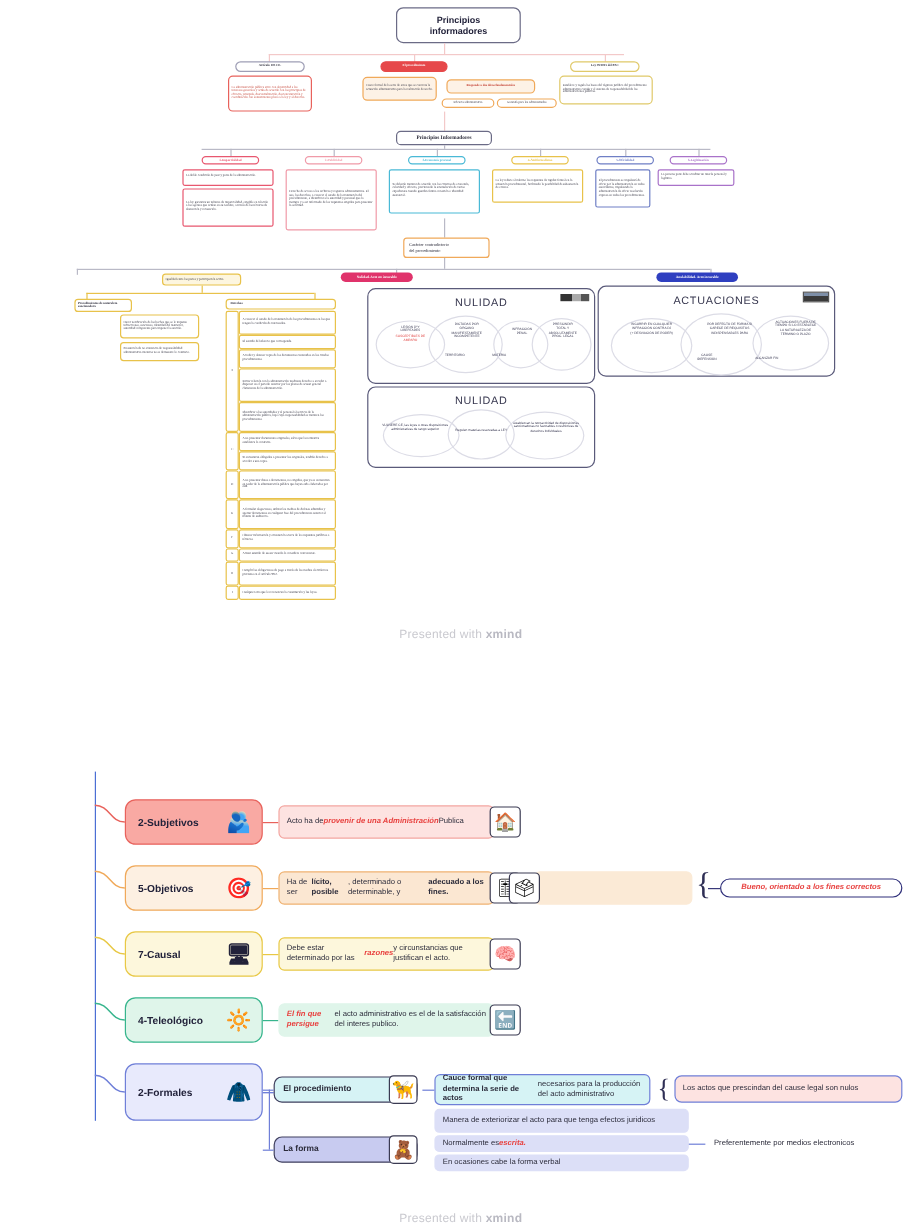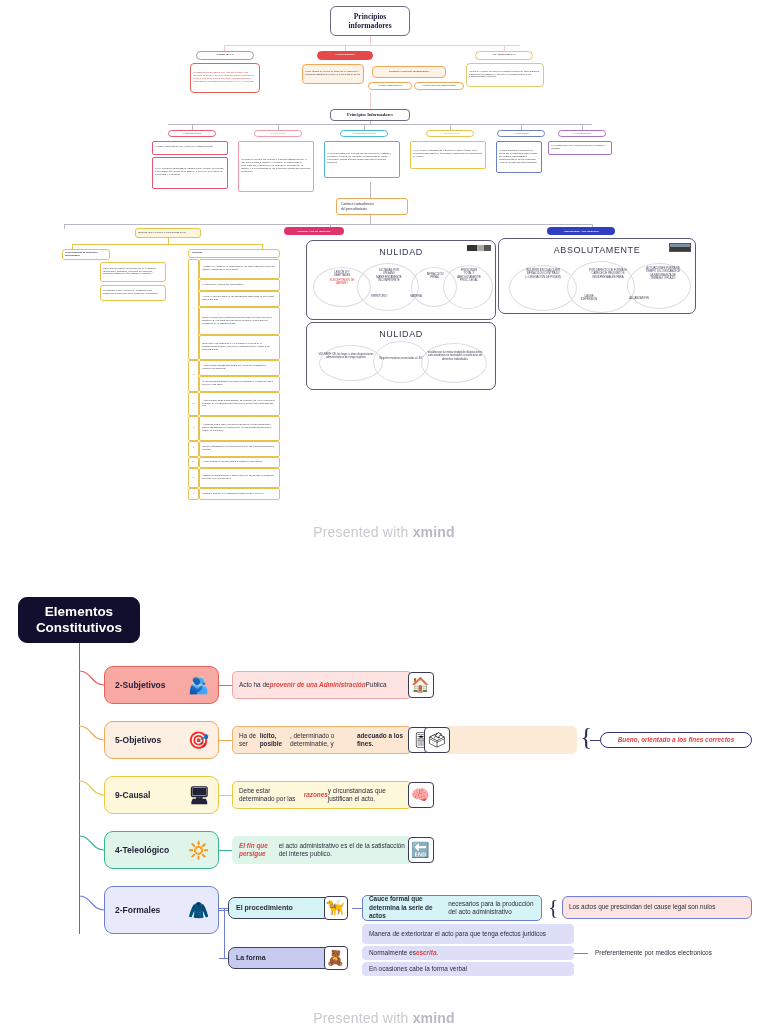--- a/index.html
+++ b/index.html
@@ -44,36 +44,36 @@
   
   .ln { position: absolute; background: #b9b9c6; }
   .ln.h { height: 1px; }
   .ln.v { width: 1px; }
 
   .curve { position: absolute; }
   .curve svg { display: block; overflow: visible; }
 
   
   #root-title {
-    left: 330px; top: 6px; width: 80px; height: 30px;
+    left: 330px; top: 6px; width: 104px; height: 30px;
     border: 1.4px solid #6b6b86;
     border-radius: 6px;
-    font-family: Liberation Serif, serif;
+    font-family: Liberation Sans, sans-serif;
     font-weight: bold;
     font-size: 7.5px;
     line-height: 1.2;
     color: #22223a;
   }
 
   
   .watermark {
     position: absolute;
     width: 100%;
     text-align: center;
-    font-size: 14px;
+    font-size: 10px;
     color: #c9c9cf;
     letter-spacing: .2px;
   }
   .watermark b { color: #b9b9c2; }
 
   
   #root2 {
     position: absolute;
     left: 18px; top: 597px;
     width: 122px; height: 46px;
@@ -266,21 +266,21 @@
     <div class="ttl">NULIDAD</div>
     <div class="ellipse" style="left:12px;top:22px;width:64px;height:36px;"></div>
     <div class="ellipse" style="left:66px;top:18px;width:56px;height:42px;"></div>
     <div class="ellipse" style="left:114px;top:20px;width:66px;height:40px;"></div>
     <div class="sm" style="left:8px;top:30px;width:62px;text-transform:none">VULNERE CE, las leyes u otras disposiciones administrativas de rango superior</div>
     <div class="sm" style="left:72px;top:34px;width:44px;text-transform:none">Regulen materias reservadas a LEY</div>
     <div class="sm" style="left:118px;top:28px;width:60px;text-transform:none">establezcan la retroactividad de disposiciones sancionadoras no favorables o restrictivas de derechos individuales</div>
   </div>
 
   <div class="bigbox" style="left:498px;top:238px;width:198px;height:76px;">
-    <div class="ttl">ABSOLUTAMENTE</div>
+    <div class="ttl">ACTUACIONES</div>
     <div class="ellipse" style="left:10px;top:26px;width:68px;height:46px;"></div>
     <div class="ellipse" style="left:68px;top:22px;width:68px;height:52px;"></div>
     <div class="ellipse" style="left:128px;top:24px;width:64px;height:46px;"></div>
     <div class="sm" style="left:8px;top:30px;width:72px;white-space:pre-line">INCURRIR EN CUALQUIER
 INFRACCIÓN CONTRA DJ
 (+ DESVIACIÓN DE PODER)</div>
     <div class="sm" style="left:74px;top:30px;width:70px;white-space:pre-line">POR DEFECTO DE FORMA SI
 CARECE DE REQUISITOS
 INDISPENSABLES PARA</div>
     <div class="sm" style="left:134px;top:28px;width:60px;white-space:pre-line">ACTUACIONES FUERA DE
@@ -357,22 +357,20 @@
         <div style="flex: 1 1 0%;">
           <div class="node tiny left" style="position: relative; width: 100%; height: 11.6px; border-color: rgb(232, 194, 74); border-radius: 2px; padding: 1px 2px;">Cualquier otro que le reconozcan la constitución y las leyes.</div>
         </div>
       </div>
     </div>
 
   <div class="watermark" style="top:524px;">
     <span>Presented with </span><b>xmind</b>
   </div>
 
-  <div id="root2" style="white-space:pre-line">Elementos
-Constitutivos</div>
 
   <div class="ln v" style="left:79px;top:643px;height:291px;width:1.4px;background:#4b6fd4;"></div>
 
   <div id="lower-branches">
       <div class="curve" style="left: 77px; top: 669px; width: 29px; height: 18px;">
         <svg width="29" height="18">
           <path d="M2,2 C14.5,2 14.5,16 27,16" fill="none" stroke="#e8625c" stroke-width="1.2"></path>
         </svg>
       </div>
       <div class="lvl1" style="left: 104px; top: 666px; width: 115px; height: 38px; background: rgb(249, 169, 163); border-color: rgb(232, 98, 92);">
@@ -400,21 +398,21 @@
       <div class="ln h" style="left: 590px; top: 740px; width: 10px; background: rgb(58, 58, 122); height: 1.2px;"></div>
       <div class="leaf" style="left: 600px; top: 732px; width: 152px; height: 16px; background: rgb(255, 255, 255); border-color: rgb(47, 47, 122); border-radius: 9px; justify-content: center; text-align: center; font-size: 6.4px;">
         <em>Bueno, orientado a los fines correctos</em>
       </div>
       <div class="curve" style="left: 77px; top: 779px; width: 29px; height: 18px;">
         <svg width="29" height="18">
           <path d="M2,2 C14.5,2 14.5,16 27,16" fill="none" stroke="#e8c845" stroke-width="1.2"></path>
         </svg>
       </div>
       <div class="lvl1" style="left: 104px; top: 776px; width: 115px; height: 38px; background: rgb(253, 247, 220); border-color: rgb(232, 200, 69);">
-        <span>9-Causal</span>
+        <span>7-Causal</span>
         <span class="emoji">🖥</span>
       </div>
       <div class="ln h" style="left: 219px; top: 795px; width: 13px; background: rgb(232, 200, 69); height: 1.2px;"></div>
       <div class="leaf" style="left: 232px; top: 781px; width: 180px; height: 28px; background: rgb(253, 247, 220); border-color: rgb(232, 200, 69);">Debe estar determinado por las <em>razones</em> y circunstancias que justifican el acto.</div>
       <div class="icoBox" style="left: 408px; top: 782px;">🧠</div>
       <div class="curve" style="left: 77px; top: 834px; width: 29px; height: 18px;">
         <svg width="29" height="18">
           <path d="M2,2 C14.5,2 14.5,16 27,16" fill="none" stroke="#37b58d" stroke-width="1.2"></path>
         </svg>
       </div>

